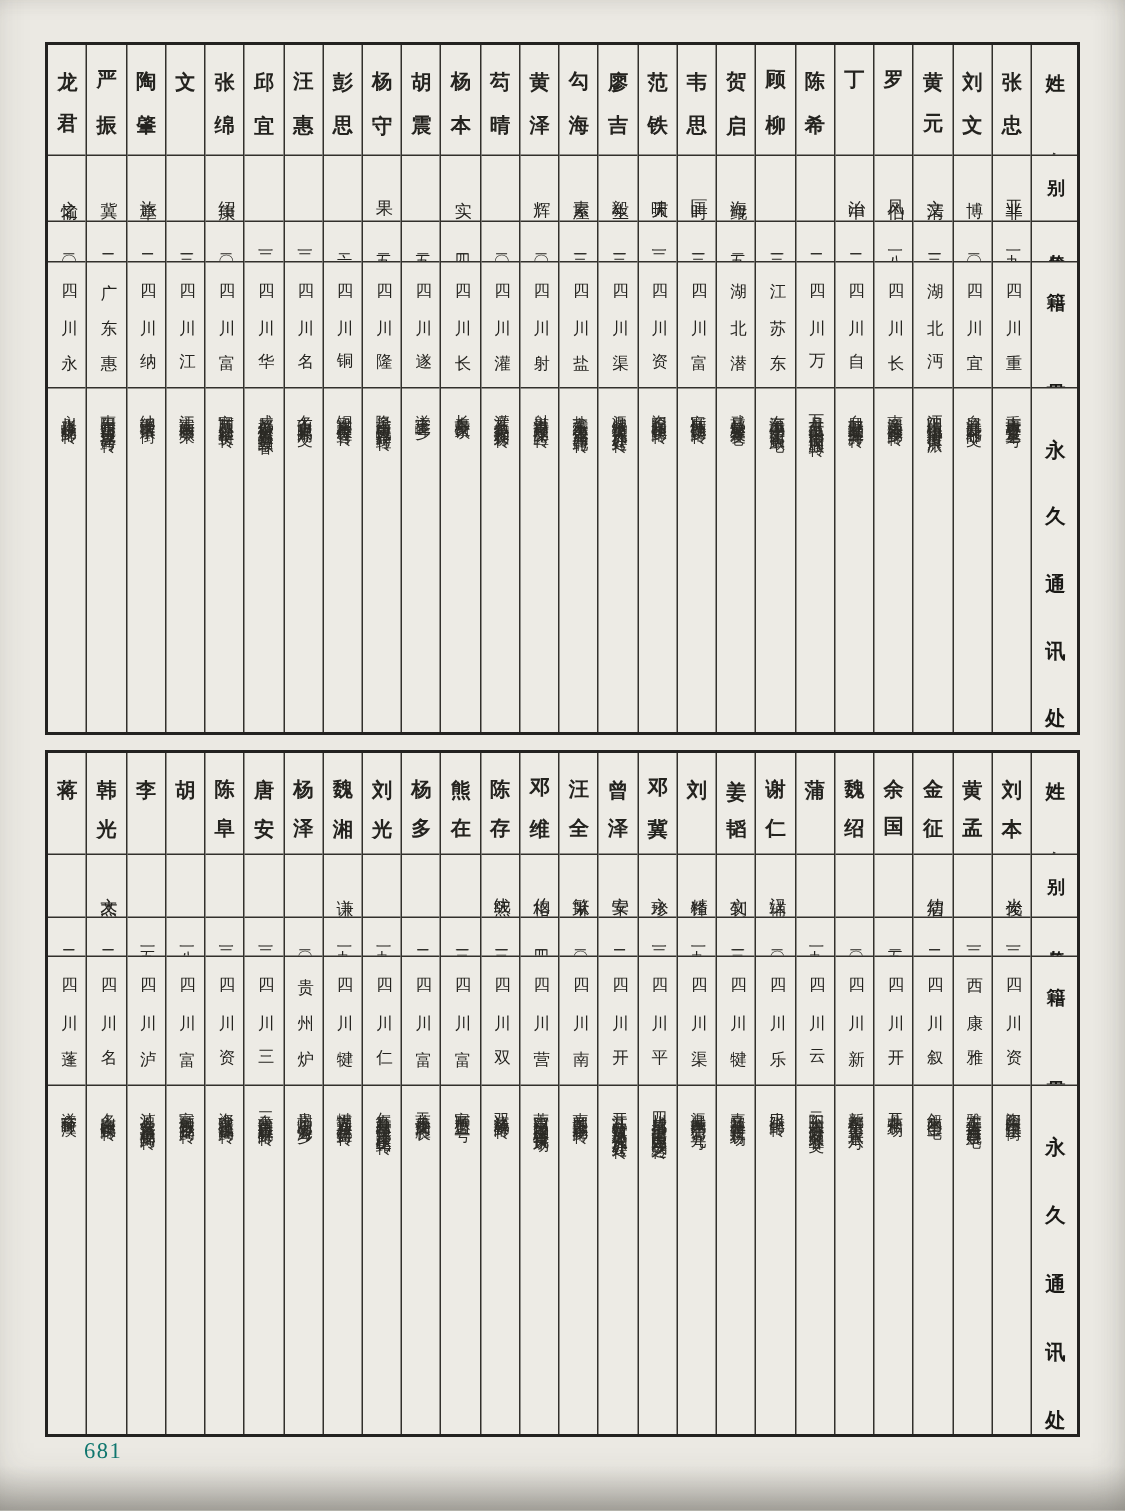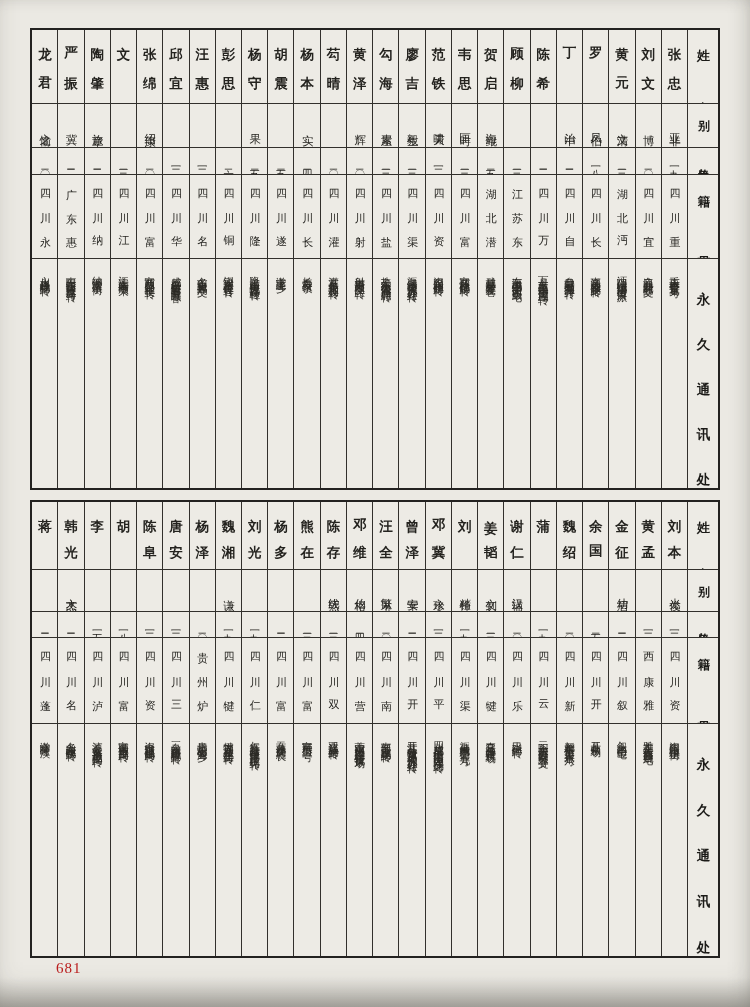--- a/index.html
+++ b/index.html
@@ -59,21 +59,21 @@
   .cell.address{font-size:10.5px;letter-spacing:1.5px;padding:9px 0 10px;color:#2b2a25;}
   
   .header-col .cell{font-weight:700;color:#1b1a17;}
   .header-col .cell.name{font-size:13px;padding:9px 0 11px;text-align-last:justify;}
   .header-col .cell.alias{font-size:12px;padding:6px 0 7px;text-align:start;text-align-last:justify;}
   .header-col .cell.age{font-size:10.5px;text-align:center;}
   .header-col .cell.native{font-size:12.5px;padding:10px 0 12px;text-align-last:justify;}
   .header-col .cell.address{font-size:13.5px;padding:22px 0 26px;text-align:start;text-align-last:justify;}
   .page-number{
     position:absolute;left:56px;top:960px;
-    font-size:15px;letter-spacing:1px;color:#b91c1c;
+    font-size:15px;letter-spacing:1px;color:#0f766e;
     font-family:"Liberation Serif","DejaVu Serif",serif;
   }
   
   .edge-smudge{
     position:absolute;left:0;bottom:0;width:100%;height:30px;
     background:linear-gradient(to top, rgba(95,92,84,.28), rgba(95,92,84,0));
     pointer-events:none;
   }
 </style>
 </head>

